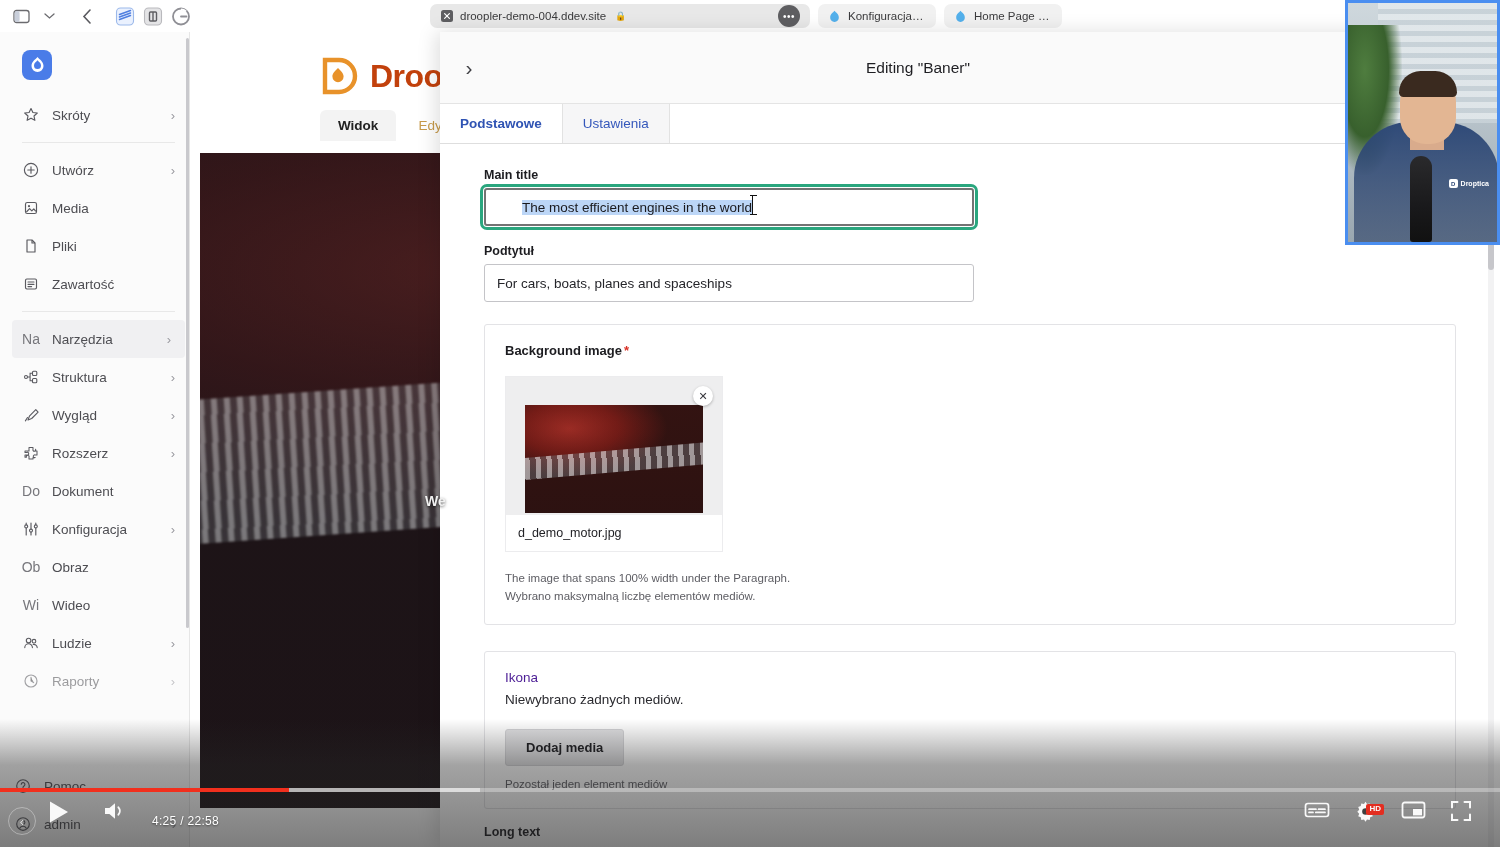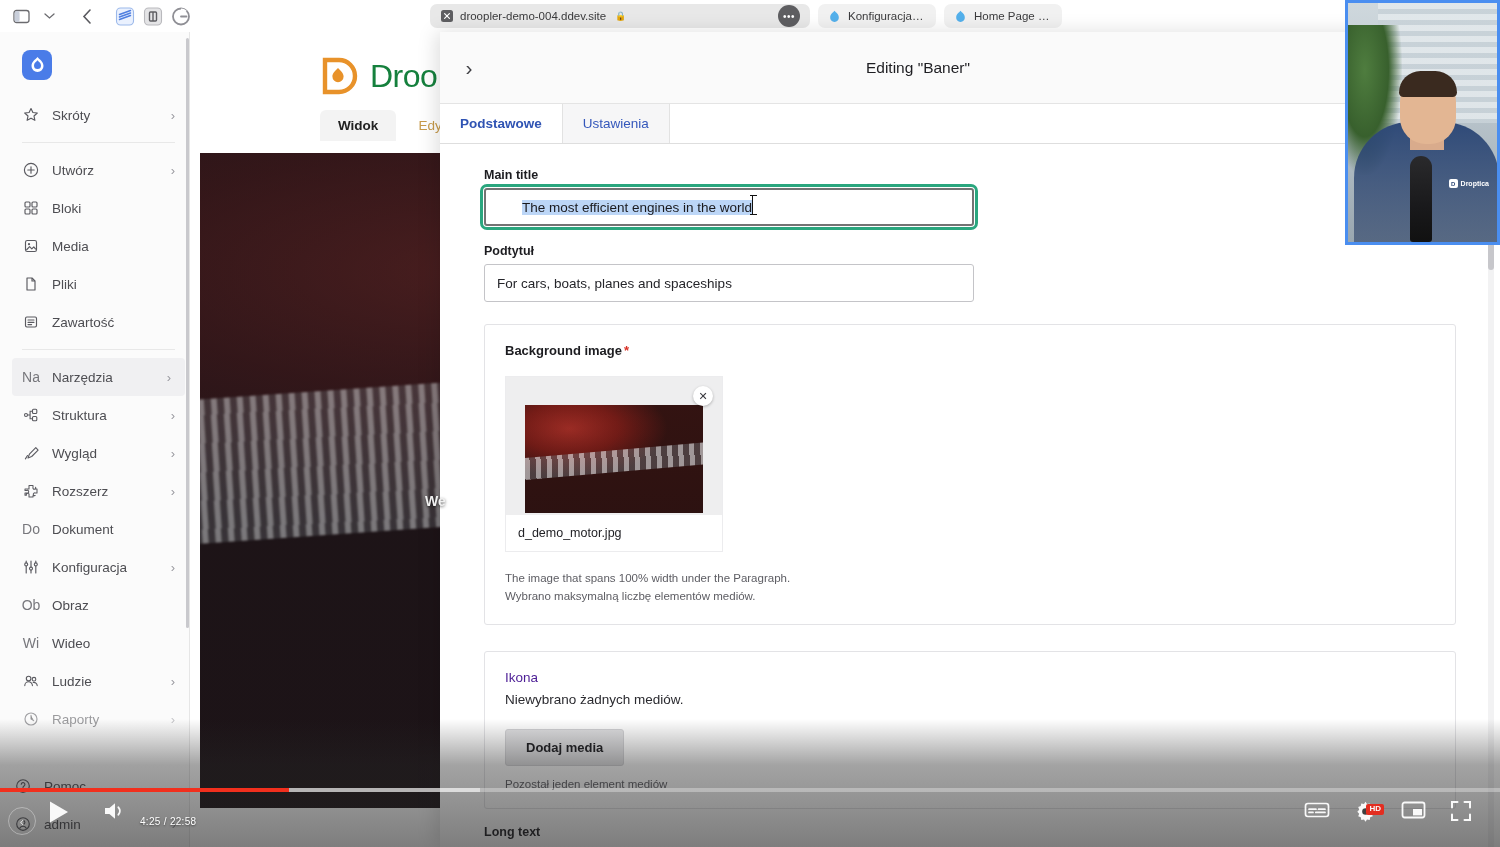--- a/index.html
+++ b/index.html
@@ -66,21 +66,21 @@
   .sb-scroll { position:absolute; right:0px; top:6px; width:3px; height:590px; background:#c9c9cd; border-radius:2px; }
 
   
   .page {
     position:absolute; left:190px; top:32px; width:1310px; height:815px;
     background:#ffffff; overflow:hidden;
   }
   .page-header { height:120px; padding:24px 0 0 130px; }
   .brand { display:flex; align-items:center; gap:10px; }
   .brand-mark { width:40px; height:40px; }
-  .brand-text { font-size:32px; font-weight:400; color:#15803d; letter-spacing:-0.5px; }
+  .brand-text { font-size:32px; font-weight:700; color:#c2410c; letter-spacing:-0.5px; }
   .page-tabs { display:flex; gap:4px; margin-top:14px; margin-left:0; }
   .ptab {
     padding:8px 18px; font-size:13.5px; border-radius:6px 6px 0 0;
     background:#f3f3f3; color:#222; font-weight:600;
   }
   .ptab.muted { background:transparent; color:#c79a4a; font-weight:400; }
   .hero {
     position:absolute; left:10px; top:121px; width:1290px; height:655px;
     background:
       linear-gradient(180deg, rgba(18,20,28,.55), rgba(18,20,28,.62)),
@@ -211,21 +211,21 @@
   .progress-wrap { position:absolute; left:0; bottom:55px; width:1500px; height:4px; }
   .progress-bg { position:absolute; left:0; top:0; width:100%; height:4px; background:rgba(255,255,255,.32); }
   .progress-load { position:absolute; left:0; top:0; width:32%; height:4px; background:rgba(255,255,255,.52); }
   .progress-fill { position:absolute; left:0; top:0; width:19.3%; height:4px; background:#f22f1d; }
 
   .pcontrols {
     position:absolute; left:0; bottom:0; width:1500px; height:52px;
     display:flex; align-items:center; padding:0 18px; color:#fff;
   }
   .pbtn { width:42px; height:42px; display:flex; align-items:flex-start; justify-content:center; opacity:.95; }
-  .ptime { font-size:10px; margin-left:4px; color:#fff; text-shadow:0 1px 2px rgba(0,0,0,.5); letter-spacing:.3px; }
+  .ptime { font-size:12px; margin-left:16px; color:#fff; text-shadow:0 1px 2px rgba(0,0,0,.5); letter-spacing:.3px; }
   .pspacer { flex:1; }
   .pright { display:flex; align-items:center; gap:6px; }
   .hd-badge {
     position:absolute; top:4px; right:2px; background:#e8281b; color:#fff;
     font-size:8px; font-weight:700; padding:1px 3px; border-radius:2px; line-height:1.1;
   }
   .prev-arrow {
     position:absolute; left:8px; bottom:12px; width:28px; height:28px; border-radius:50%;
     border:1px solid rgba(255,255,255,.35); display:flex; align-items:center; justify-content:center;
     color:rgba(255,255,255,.85); font-size:13px;
@@ -402,31 +402,20 @@
     <div>
       <div class="sb-item">
         <span class="sb-ico">
           <svg width="16" height="16" viewBox="0 0 16 16">
               <circle cx="8" cy="8" r="6.6" fill="none" stroke="#5a5a60" stroke-width="1.15"></circle>
               <path d="M8 4.8v6.4M4.8 8h6.4" stroke="#5a5a60" stroke-width="1.15" stroke-linecap="round"></path>
             </svg>
         </span>
         <span class="sb-lbl">Utwórz</span>
         <span class="sb-chev">›</span>
-      </div>
-      <div class="sb-item">
-        <span class="sb-ico">
-          <svg width="16" height="16" viewBox="0 0 16 16">
-              <rect x="2" y="2" width="5" height="5" rx="1" fill="none" stroke="#5a5a60" stroke-width="1.15"></rect>
-              <rect x="9" y="2" width="5" height="5" rx="1" fill="none" stroke="#5a5a60" stroke-width="1.15"></rect>
-              <rect x="2" y="9" width="5" height="5" rx="1" fill="none" stroke="#5a5a60" stroke-width="1.15"></rect>
-              <rect x="9" y="9" width="5" height="5" rx="1" fill="none" stroke="#5a5a60" stroke-width="1.15"></rect>
-            </svg>
-        </span>
-        <span class="sb-lbl">Bloki</span>
       </div>
       <div class="sb-item">
         <span class="sb-ico">
           <svg width="16" height="16" viewBox="0 0 16 16">
               <rect x="2.5" y="2.5" width="11" height="11" rx="1.8" fill="none" stroke="#5a5a60" stroke-width="1.15"></rect>
               <circle cx="6" cy="6.2" r="1.1" fill="#5a5a60"></circle>
               <path d="M3.4 12l3.2-3.4 2.2 2.2 2-2 2 2.6" fill="none" stroke="#5a5a60" stroke-width="1.15" stroke-linejoin="round"></path>
             </svg>
         </span>
         <span class="sb-lbl">Media</span>

